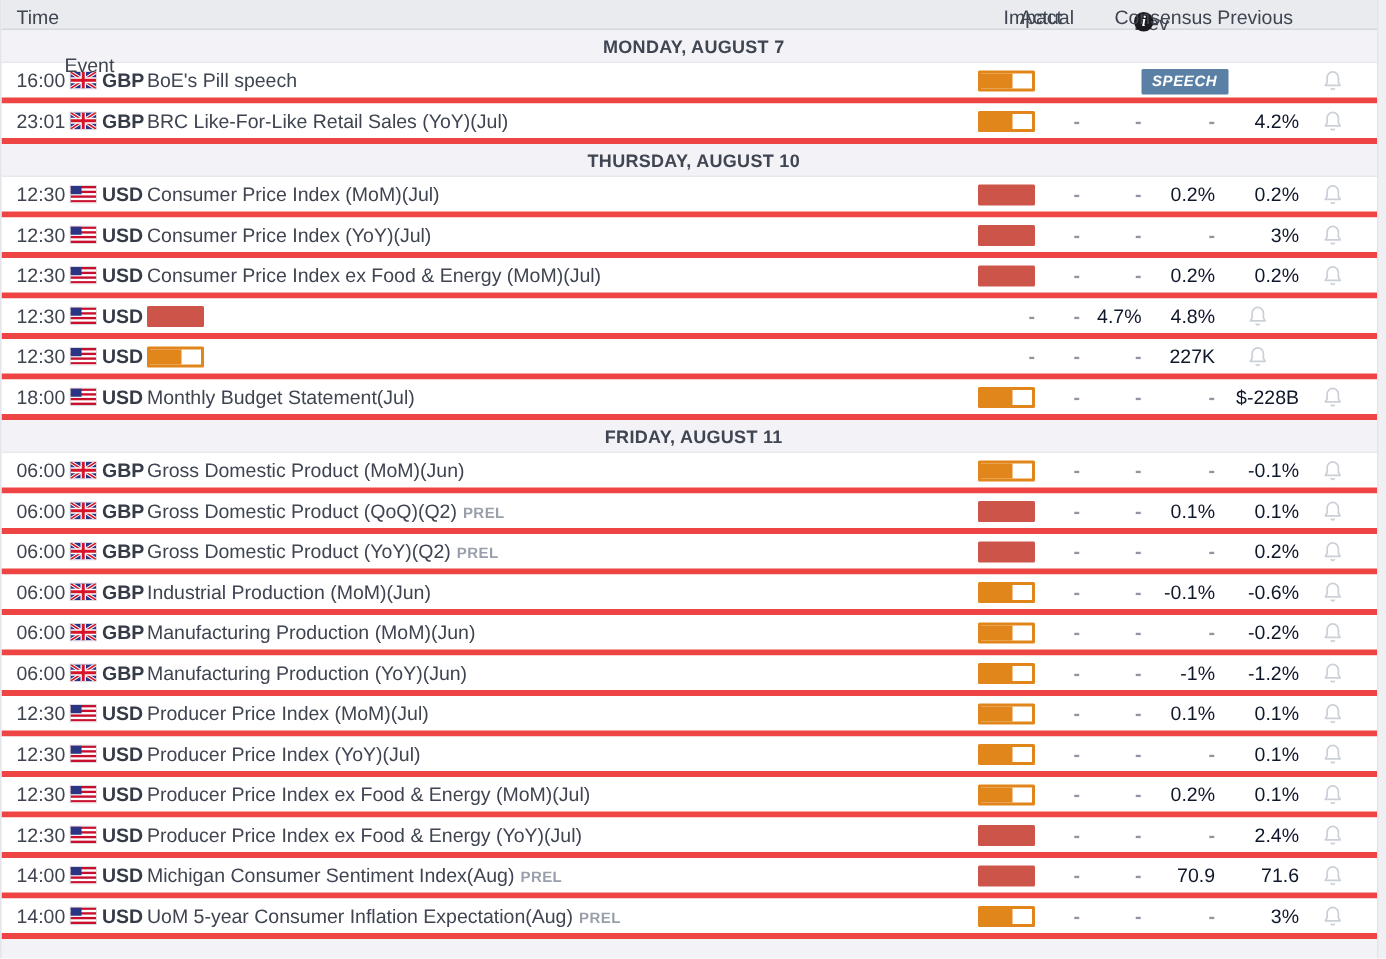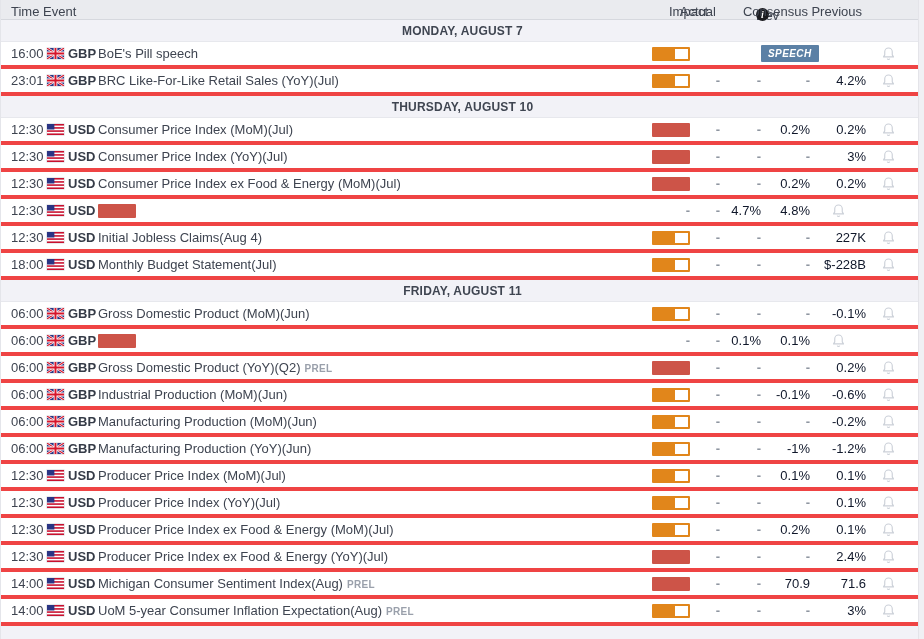--- a/index.html
+++ b/index.html
@@ -18,21 +18,21 @@
   }
 
   
   .col-header {
     position:relative; height:20px; background:#eaebef;
     border-bottom:1px solid #d6d8de;
     font-size:13px; color:#3e4450;
   }
   .col-header span { position:absolute; top:4px; white-space:nowrap; }
   .h-time   { left:10px; }
-  .h-event  { left:42px; }
+  .h-event  { left:42px;margin-top:32px; }
   .h-impact { left:668px; }
   .h-actual { right:208px; }
   .h-dev    { right:168px; display:flex; align-items:center; gap:3px; }
   .h-consensus { right:116px; }
   .h-previous  { right:62px; }
   .info-icon {
     display:inline-block; width:13px; height:13px; border-radius:50%;
     background:#1b1b1f; color:#fff; font-size:10px; font-weight:bold;
     font-style:italic; text-align:center; line-height:13px;
     font-family:"Liberation Serif", serif;
@@ -287,21 +287,20 @@
             <g fill="#c8102e">
               <rect y="0" width="60" height="5.14"></rect>
               <rect y="10.29" width="60" height="5.14"></rect>
               <rect y="20.57" width="60" height="5.14"></rect>
               <rect y="30.86" width="60" height="5.14"></rect>
             </g>
             <rect width="26" height="18" fill="#2a3584"></rect>
           </svg>
         </div>
         <div class="c-cur">USD</div>
-        <div class="c-event"><span>Initial Jobless Claims(Aug 4)</span></div>
         <div class="c-impact">
           <div class="bar medium">
             <div class="fill"></div>
           </div>
         </div>
         <div class="val c-actual dash">-</div>
         <div class="val c-dev dash">-</div>
         <div class="val c-consensus dash">-</div>
         <div class="val c-previous bold">227K</div>
         <div class="c-bell">
@@ -380,20 +379,21 @@
         <div class="c-flag">
           <svg viewBox="0 0 60 36" preserveAspectRatio="none">
             <rect width="60" height="36" fill="#2a3584"></rect>
             <path d="M0,0 60,36 M60,0 0,36" stroke="#fff" stroke-width="8"></path>
             <path d="M0,0 60,36 M60,0 0,36" stroke="#d6152b" stroke-width="3.6"></path>
             <path d="M30,0 V36 M0,18 H60" stroke="#fff" stroke-width="13"></path>
             <path d="M30,0 V36 M0,18 H60" stroke="#d6152b" stroke-width="7"></path>
           </svg>
         </div>
         <div class="c-cur">GBP</div>
+        <div class="c-event"><span>Gross Domestic Product (QoQ)(Q2)</span><span class="prel">PREL</span></div>
         <div class="c-impact">
           <div class="bar high"></div>
         </div>
         <div class="val c-actual dash">-</div>
         <div class="val c-dev dash">-</div>
         <div class="val c-consensus bold">0.1%</div>
         <div class="val c-previous bold">0.1%</div>
         <div class="c-bell">
           <svg viewBox="0 0 24 24" fill="none" stroke="#cbd0d8" stroke-width="1.6" stroke-linejoin="round">
             <path d="M12 4.2a5.3 5.3 0 0 0-5.3 5.3v4.4L5 16.8h14l-1.7-2.9V9.5A5.3 5.3 0 0 0 12 4.2z"></path>

